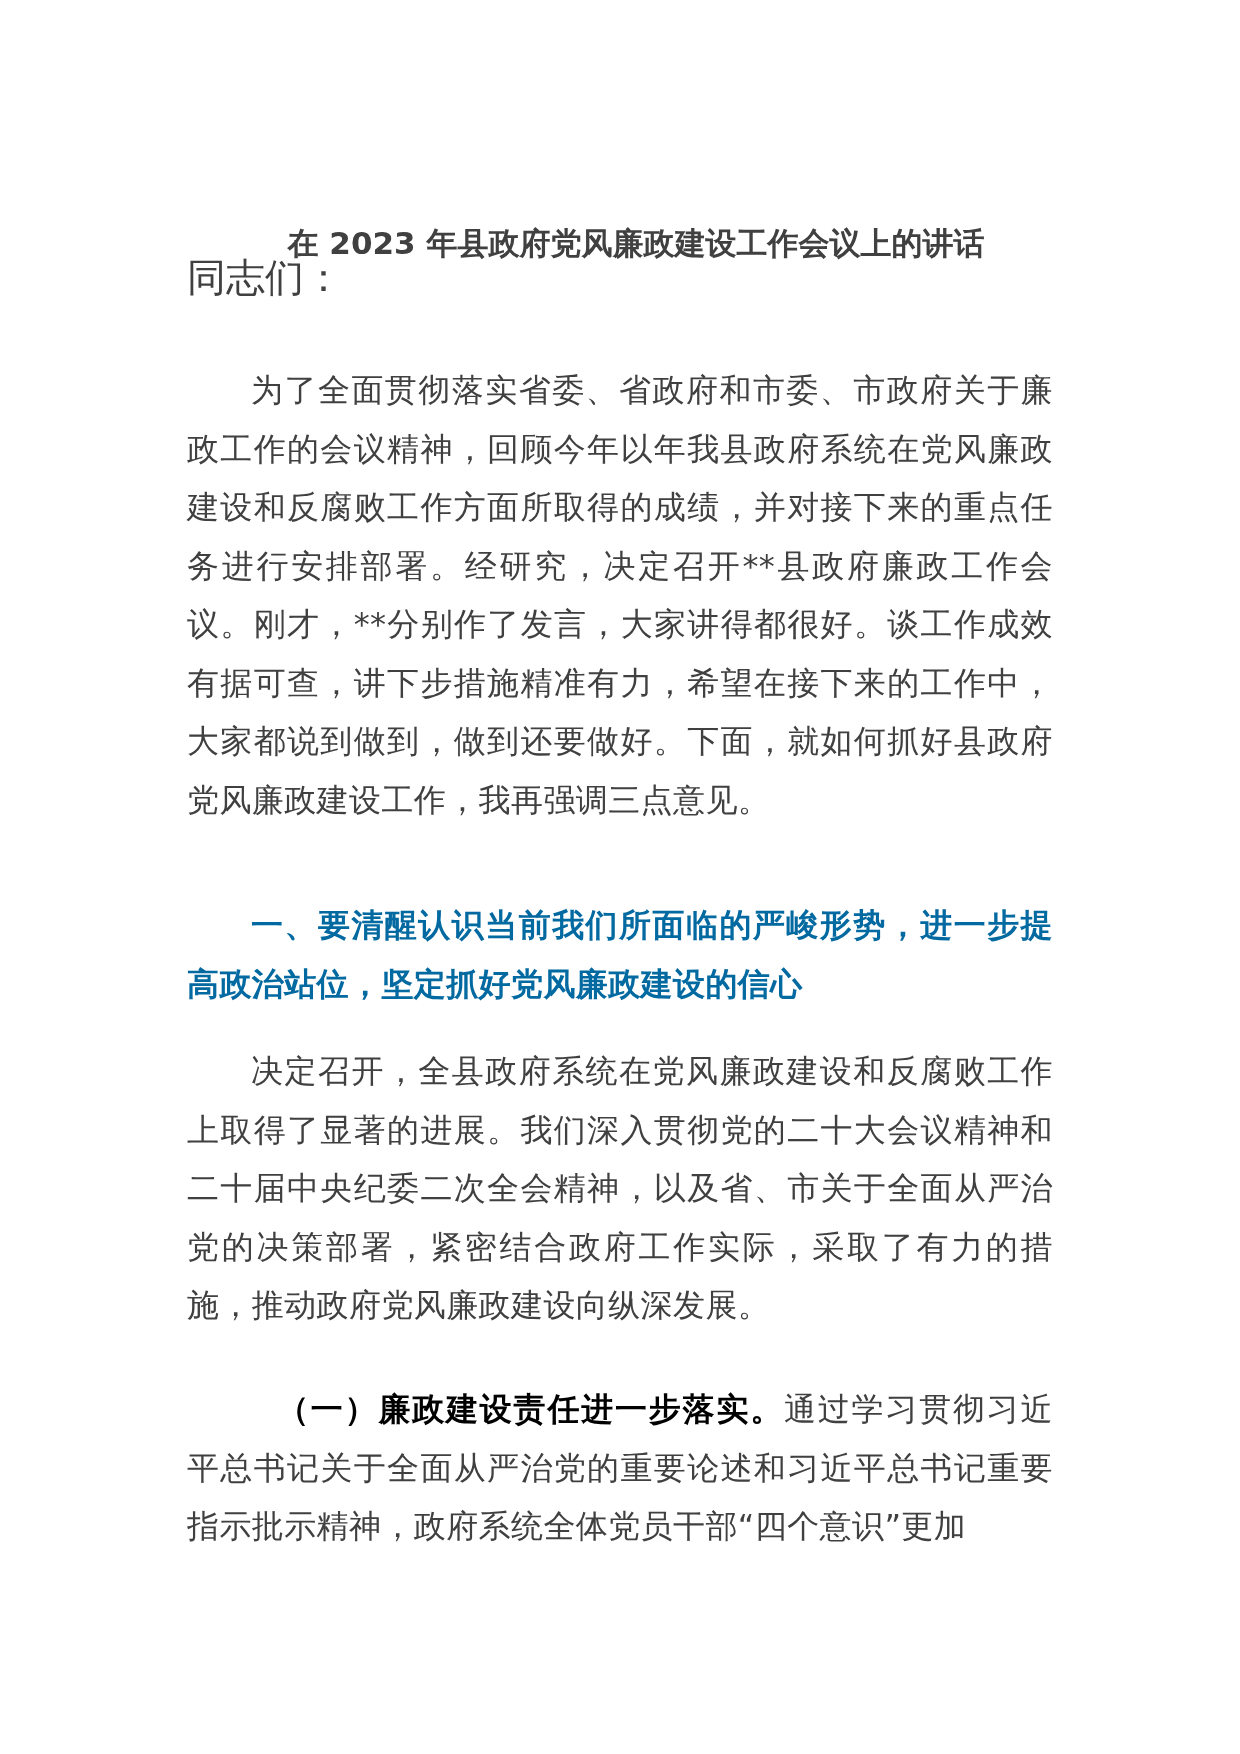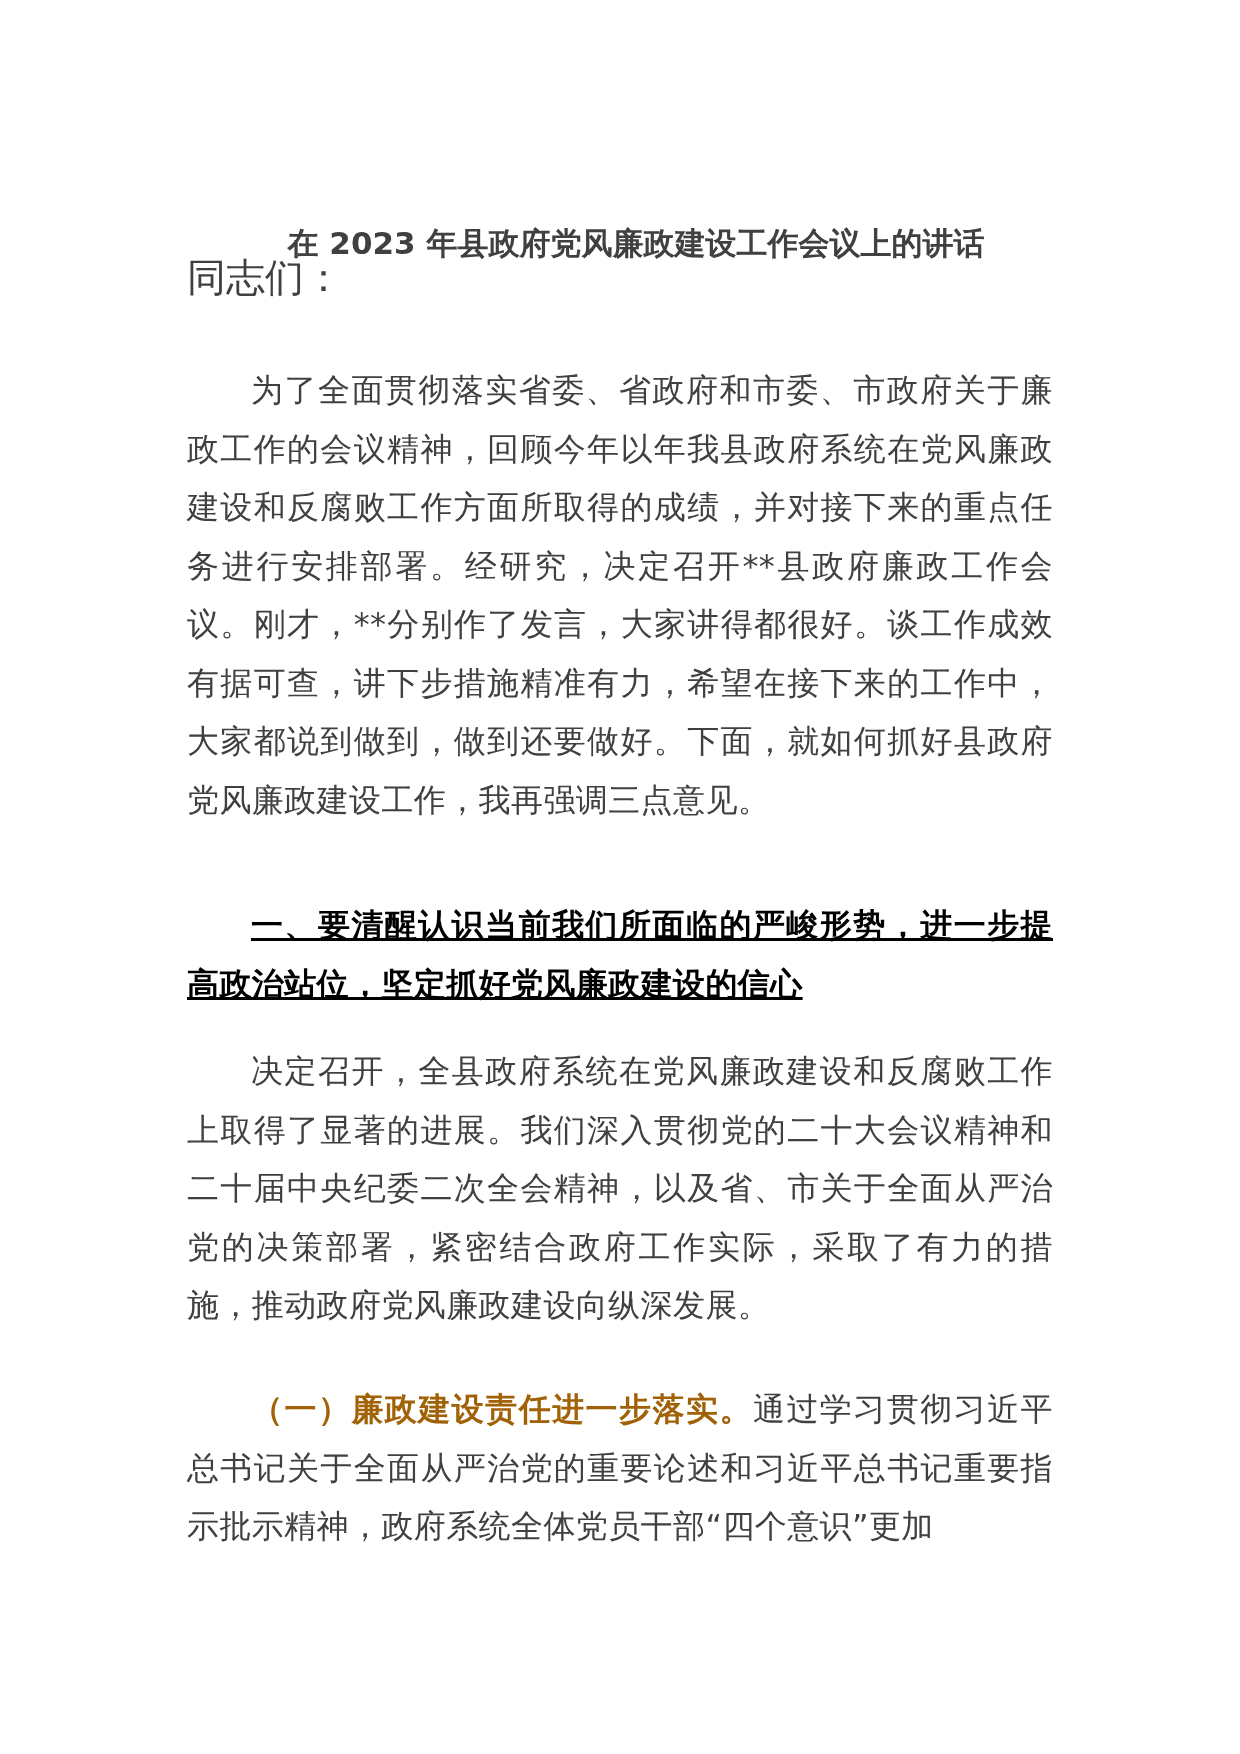--- a/index.html
+++ b/index.html
@@ -47,24 +47,24 @@
       left: 0;
       width: 866px;
       font-size: 32px;
       line-height: 58.5px;
       text-indent: 2em;
       text-align: justify;
       margin: 0;
       letter-spacing: 0.4px;
     }
     .p1 { top: 361px; }
-    .h1 { top: 896px; font-weight: bold; color: #000000; text-decoration: underline; }
+    .h1 { top: 896px; font-weight: bold; color: #0369a1; }
     .p2 { top: 1042px; }
     .p3 { top: 1380px; }
-    .bold-lead { font-weight: bold; color: #a16207; }
+    .bold-lead { font-weight: bold; color: #000000; margin-left: 26px; }
   </style>
 </head>
 <body>
 
 <div class="page">
   <h1 class="title">在 2023 年县政府党风廉政建设工作会议上的讲话</h1>
 
   <p class="salutation">同志们：</p>
 
   <p class="para p1">为了全面贯彻落实省委、省政府和市委、市政府关于廉政工作的会议精神，回顾今年以年我县政府系统在党风廉政建设和反腐败工作方面所取得的成绩，并对接下来的重点任务进行安排部署。经研究，决定召开**县政府廉政工作会议。刚才，**分别作了发言，大家讲得都很好。谈工作成效有据可查，讲下步措施精准有力，希望在接下来的工作中，大家都说到做到，做到还要做好。下面，就如何抓好县政府党风廉政建设工作，我再强调三点意见。</p>

